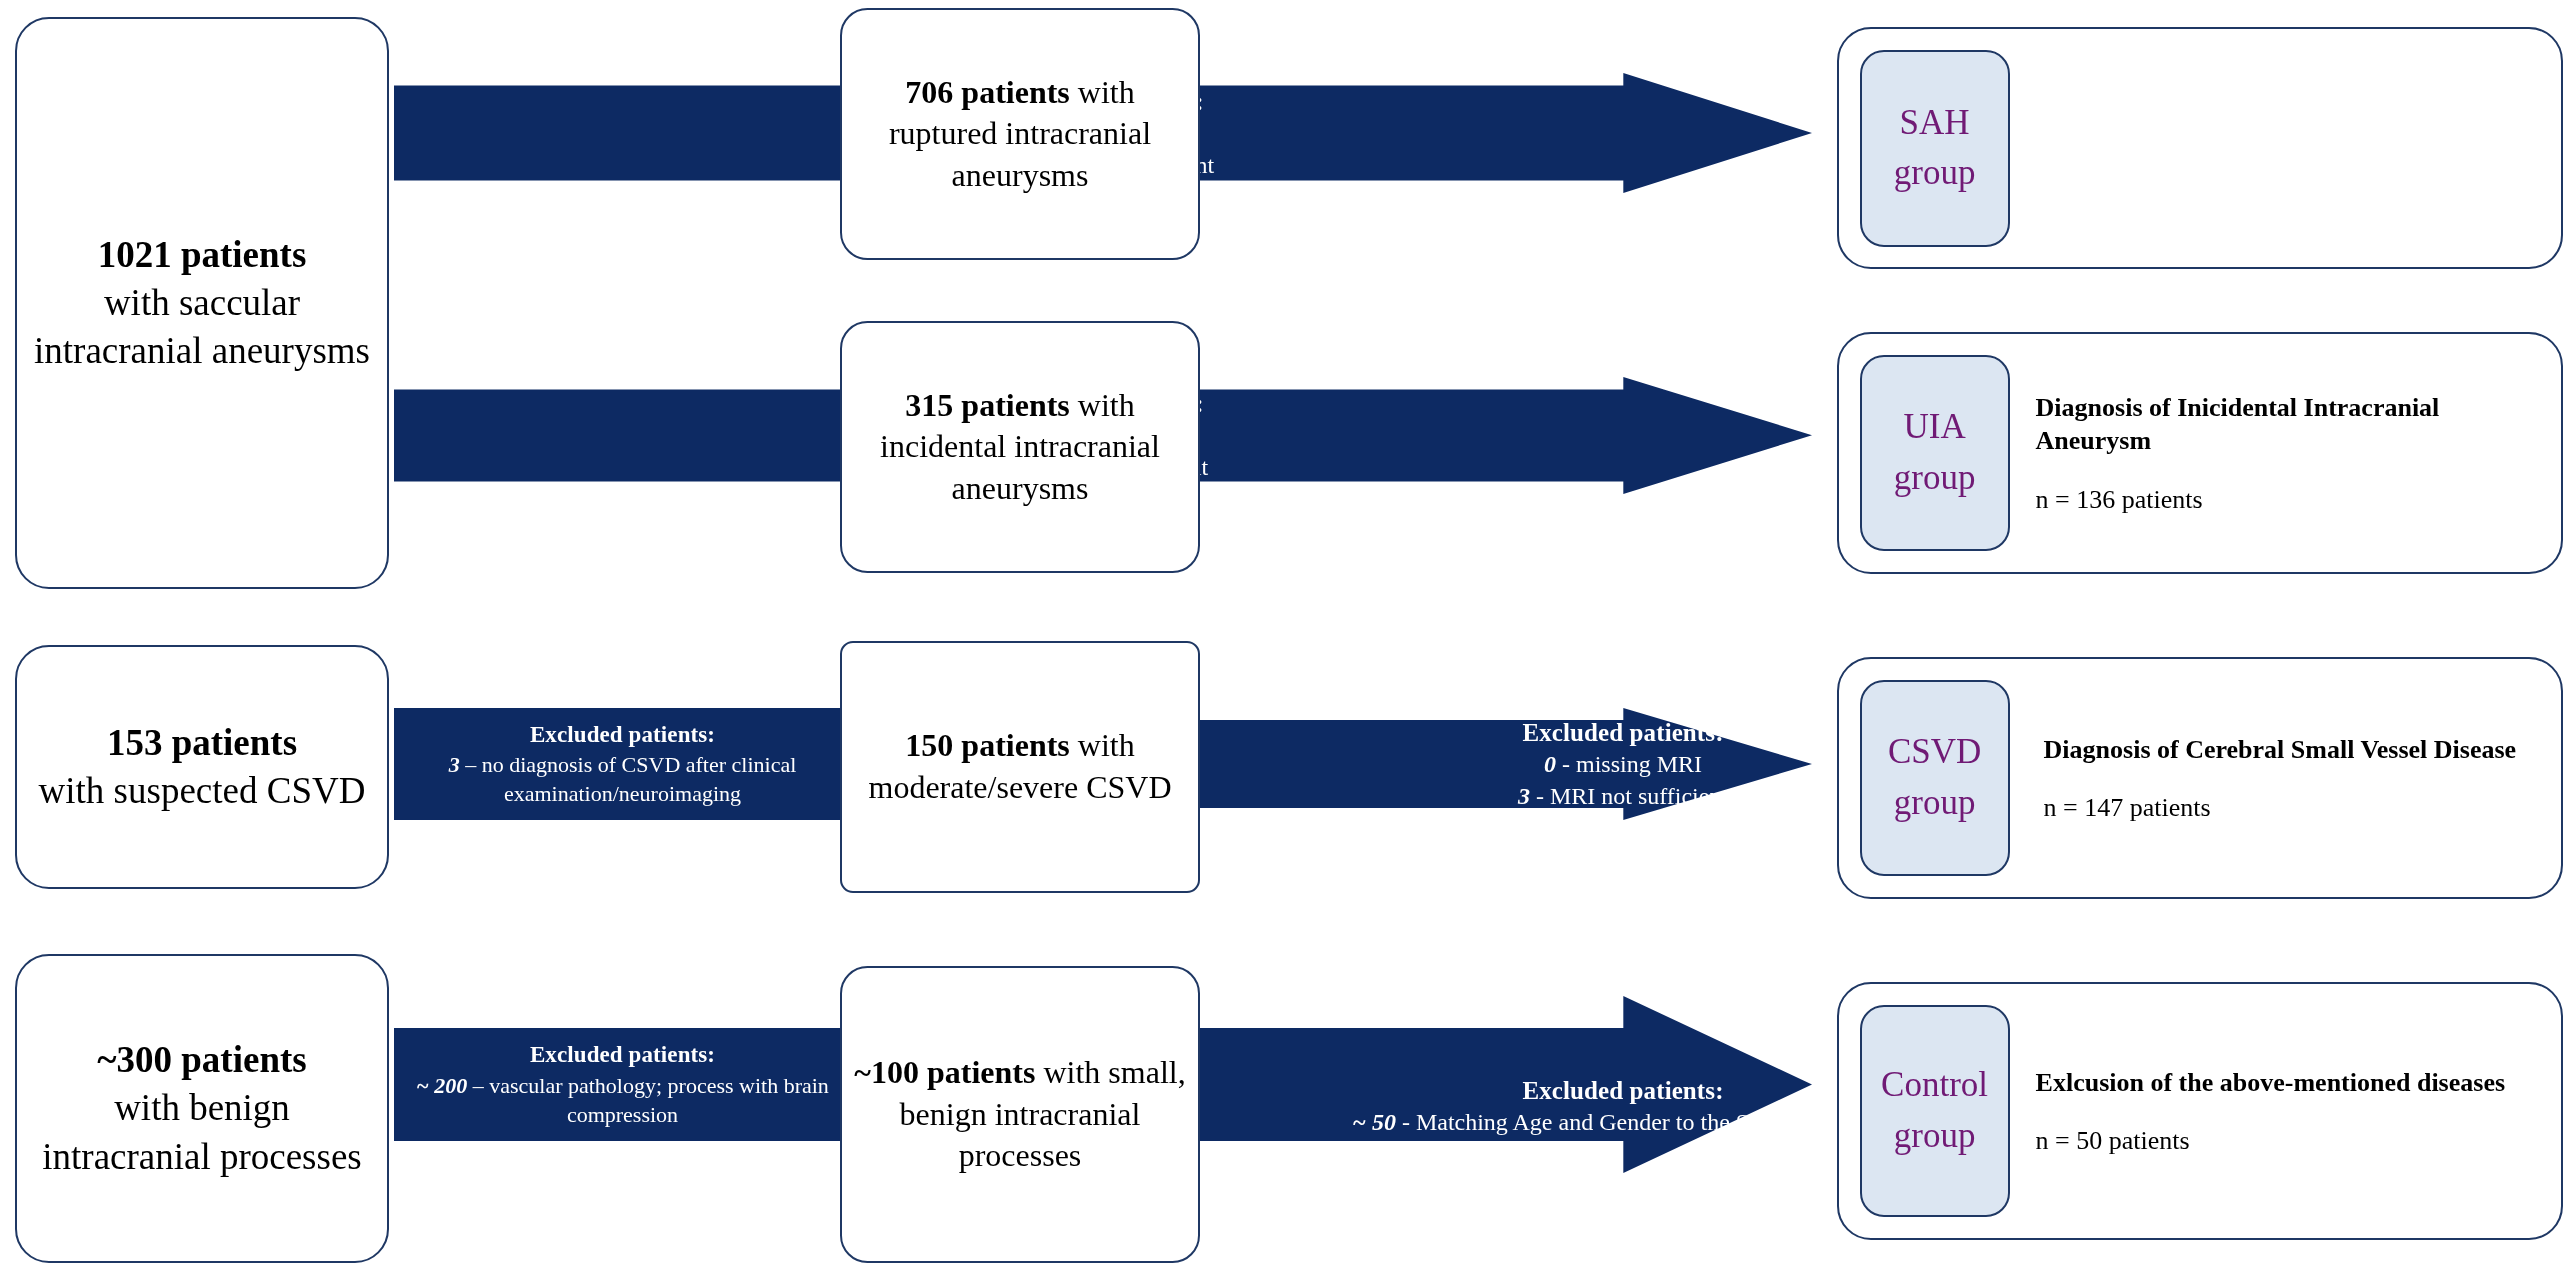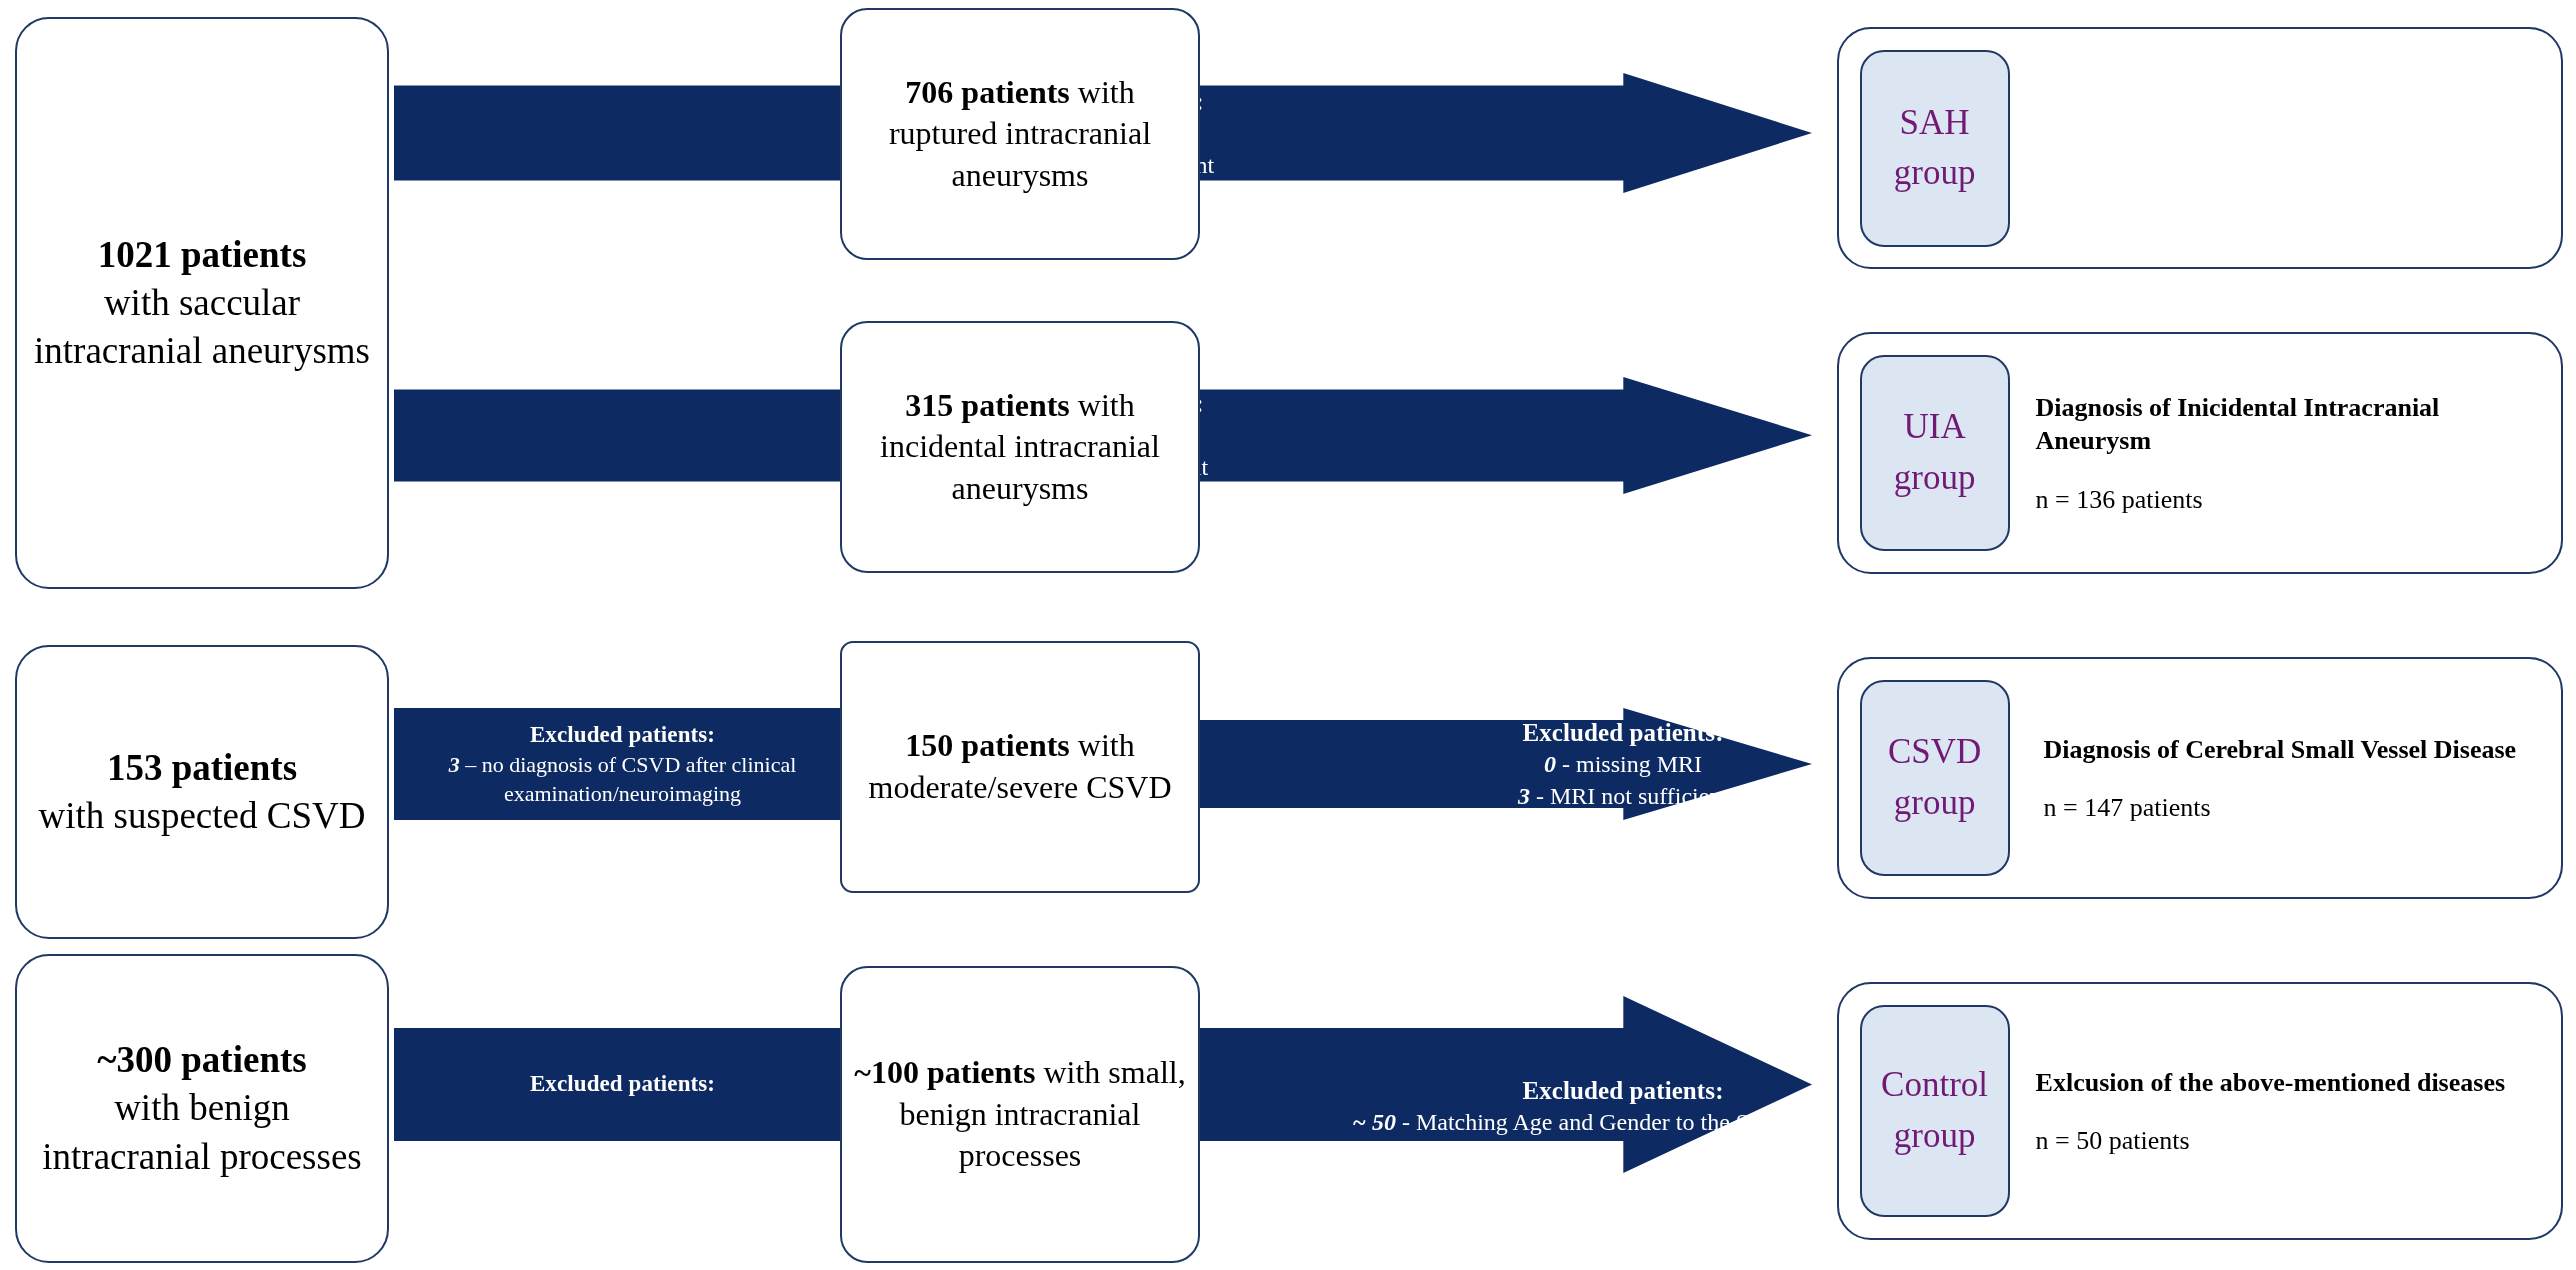--- a/index.html
+++ b/index.html
@@ -163,41 +163,42 @@
       <div class="ln"><i>3</i><span> - MRI not sufficient</span></div>
     </div>
   </div>
 
   <div class="arrow narrow" style="left:394px;top:1028px;width:457px;height:113px;">
     <svg viewBox="0 0 800 198" preserveAspectRatio="none" aria-hidden="true">
       <rect x="0" y="0" width="800" height="198" fill="#0d2a63"></rect>
     </svg>
     <div class="alabel">
       <div class="ttl">Excluded patients:</div>
+      <div class="ln" style="padding:0 5.7px;"><i>~ 200</i><span> – vascular pathology;  process with brain compression</span></div>
     </div>
   </div>
 
   <div class="arrow" style="left:840px;top:996px;width:972px;height:177px;">
     <svg viewBox="0 0 1700 310" preserveAspectRatio="none" aria-hidden="true">
       <polygon points="0,56 1370,56 1370,0 1700,155 1370,310 1370,254 0,254" fill="#0d2a63"></polygon>
     </svg>
     <div class="alabel" style="padding-left:297px;padding-right:189px;padding-top:22px;">
       <div class="ttl">Excluded patients:</div>
       <div class="ln"><i>~ 50</i><span> - Matching Age and Gender to the SAH/UIA  group</span></div>
     </div>
   </div>
 
   <div class="rbox col-left" style="left:15px;top:17px;width:374px;height:572px;">
     <div class="boxtext">
       <span class="b">1021 patients</span><br>
       <span>with saccular intracranial aneurysms</span>
     </div>
   </div>
 
-  <div class="rbox col-left" style="left:15px;top:645px;width:374px;height:294px;justify-content:center;">
+  <div class="rbox col-left" style="left:15px;top:645px;width:374px;height:244px;justify-content:center;">
     <div class="boxtext">
       <span class="b">153 patients</span><br>
       <span>with suspected CSVD</span>
     </div>
   </div>
 
   <div class="rbox col-left" style="left:15px;top:954px;width:374px;height:309px;">
     <div class="boxtext">
       <span class="b">~300 patients</span><br>
       <span>with benign intracranial processes</span>

